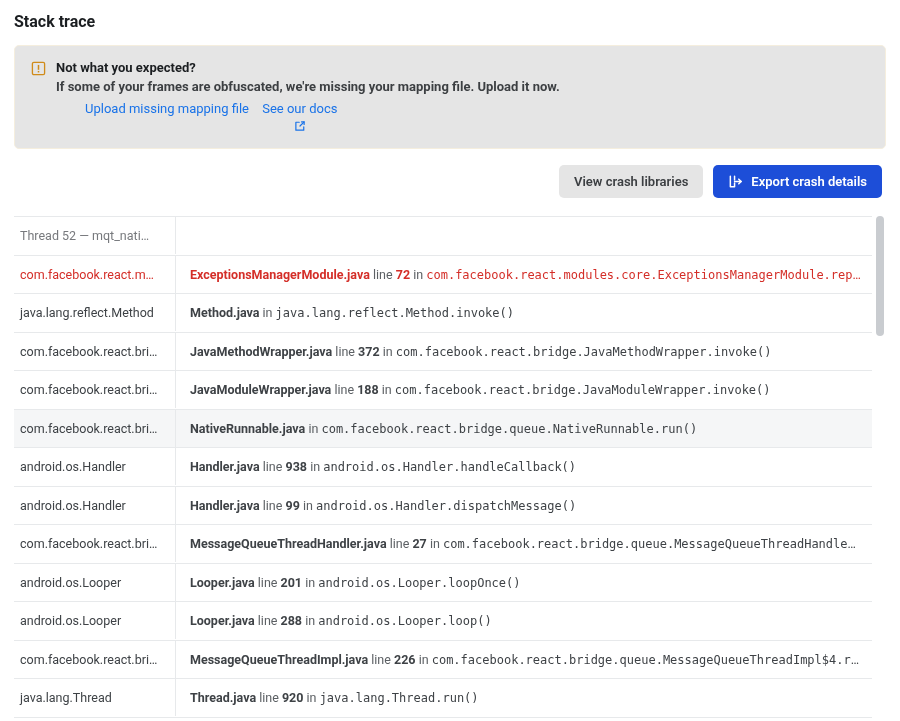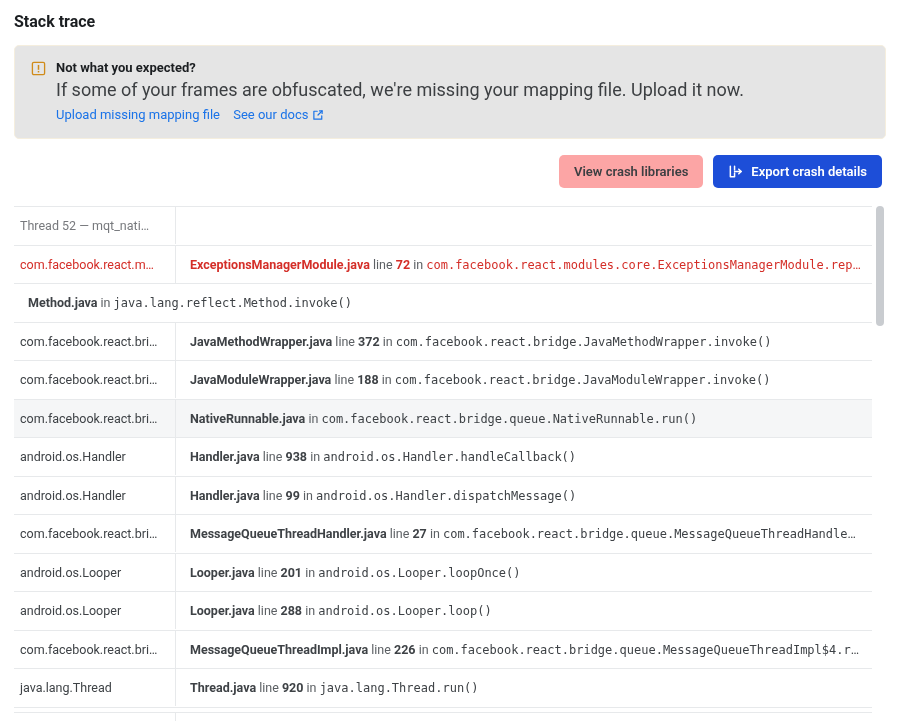--- a/index.html
+++ b/index.html
@@ -36,53 +36,54 @@
     flex: 0 0 auto;
     padding-top: 1px;
   }
   .notice .body { flex: 1 1 auto; }
   .notice .title {
     font-weight: 700;
     font-size: 13px;
     margin-bottom: 4px;
   }
   .notice .desc {
-    font-size: 18px;
+    font-size: 13px;
     color: #3c3f42;
     margin-bottom: 7px;
-  }
-  .notice .links { font-size: 13px; }
+    font-weight: bold;
+  }
+  .notice .links { font-size: 13px; margin-left: 29px; }
   .notice .links a {
     color: #1a73e8;
     text-decoration: none;
     margin-right: 10px;
     cursor: pointer;
   }
-  .notice .links .docs { display: inline-flex; align-items: center; gap: 4px; }
+  .notice .links .docs { display: inline-flex; align-items: center; gap: 4px; flex-direction: column; }
   .actions {
     display: flex;
     justify-content: flex-end;
     gap: 10px;
     margin-bottom: 18px;
     padding-right: 4px;
   }
   .btn {
     display: inline-flex;
     align-items: center;
     gap: 8px;
     border-radius: 5px;
     padding: 8px 14px;
     font-size: 13px;
     font-weight: 600;
     cursor: pointer;
     border: 1px solid transparent;
     font-family: inherit;
   }
   .btn.secondary {
-    background: #fca5a5;
+    background: #e5e5e5;
     color: #3c3f42;
   }
   .btn.primary {
     background: #1d4ed8;
     color: #fff;
   }
   .trace-wrap {
     position: relative;
     height: 534px;
   }
@@ -206,20 +207,21 @@
     <div class="trace" id="trace-body">
         <div class="row thread">
           <div class="left">Thread 52 — mqt_nati…</div>
           <div class="right"></div>
         </div>
         <div class="row error">
           <div class="left">com.facebook.react.m…</div>
           <div class="right"><span class="file">ExceptionsManagerModule.java</span> <span class="dim">line</span> <span class="num">72</span> <span class="dim">in</span> <span class="mono">com.facebook.react.modules.core.ExceptionsManagerModule.repor…</span></div>
         </div>
         <div class="row ">
+          <div class="left">java.lang.reflect.Method</div>
           <div class="right"><span class="file">Method.java</span> <span class="dim">in</span> <span class="mono">java.lang.reflect.Method.invoke()</span></div>
         </div>
         <div class="row ">
           <div class="left">com.facebook.react.bri…</div>
           <div class="right"><span class="file">JavaMethodWrapper.java</span> <span class="dim">line</span> <span class="num">372</span> <span class="dim">in</span> <span class="mono">com.facebook.react.bridge.JavaMethodWrapper.invoke()</span></div>
         </div>
         <div class="row ">
           <div class="left">com.facebook.react.bri…</div>
           <div class="right"><span class="file">JavaModuleWrapper.java</span> <span class="dim">line</span> <span class="num">188</span> <span class="dim">in</span> <span class="mono">com.facebook.react.bridge.JavaModuleWrapper.invoke()</span></div>
         </div>

